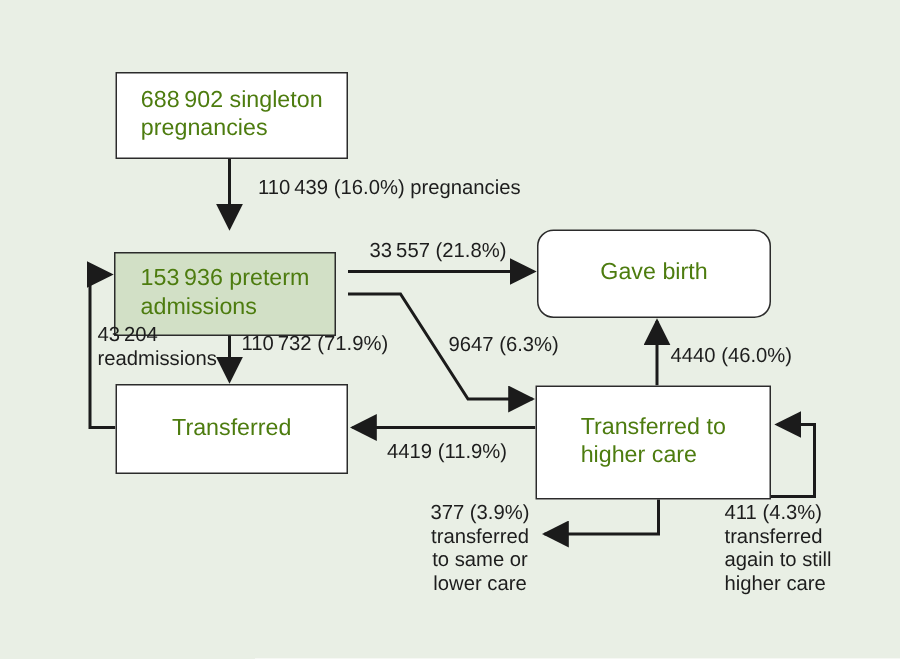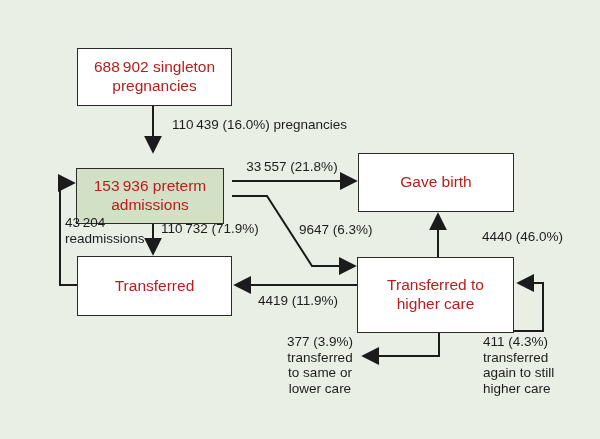--- a/index.html
+++ b/index.html
@@ -18,49 +18,48 @@
     width: 600px; height: 439px;
     pointer-events: none;
   }
   .node {
     position: absolute;
     background: #ffffff;
     border: 1.5px solid #2b2b2b;
     display: flex;
     align-items: center;
     justify-content: center;
-    text-align: center;
     font-size: 15.5px;
     line-height: 1.22;
     white-space: pre-line;
     box-sizing: border-box;
-    color: #b91c1c;
+    color: #4d7c0f;
   }
   .node.highlight { background: #d2e0c6; }
   .lbl {
     position: absolute;
     font-size: 13.5px;
     line-height: 1.16;
     white-space: pre-line;
     color: #1d1d1d;
   }
   .lbl.center { text-align: center; }
   
   #n-pregnancies { left: 77px;  top: 48px;  width: 155px; height: 58px; }
   #n-preterm     { left: 76px;  top: 154px; width: 148px; height: 56px; margin-top: 14px; }
-  #n-gavebirth   { left: 358px; top: 153px; width: 156px; height: 59px; }
+  #n-gavebirth   { left: 358px; top: 153px; width: 156px; height: 59px; border-radius: 11px; }
   #n-discharged  { left: 77px;  top: 256px; width: 155px; height: 60px; }
   #n-transferred { left: 357px; top: 257px; width: 157px; height: 76px; }
   
   #l-pregflow    { left: 172px; top: 117px; }
   #l-birthflow   { left: 237px; top: 159px; width: 110px; }
   #l-highflow    { left: 299px; top: 222px; }
   #l-dischflow   { left: 161px; top: 221px; }
   #l-readmit     { left: 65px;  top: 215px; }
-  #l-tbirth      { left: 447px; top: 229px; margin-left: 35px; }
+  #l-tbirth      { left: 447px; top: 229px; }
   #l-tdisch      { left: 258px; top: 293px; }
   #l-lower       { left: 280px; top: 334px; width: 80px; }
   #l-higheragain { left: 483px; top: 334px; }
 </style>
 </head>
 <body>
 
 <div id="figure">
 
   <svg id="arrows" viewBox="0 0 600 439" xmlns="http://www.w3.org/2000/svg">

